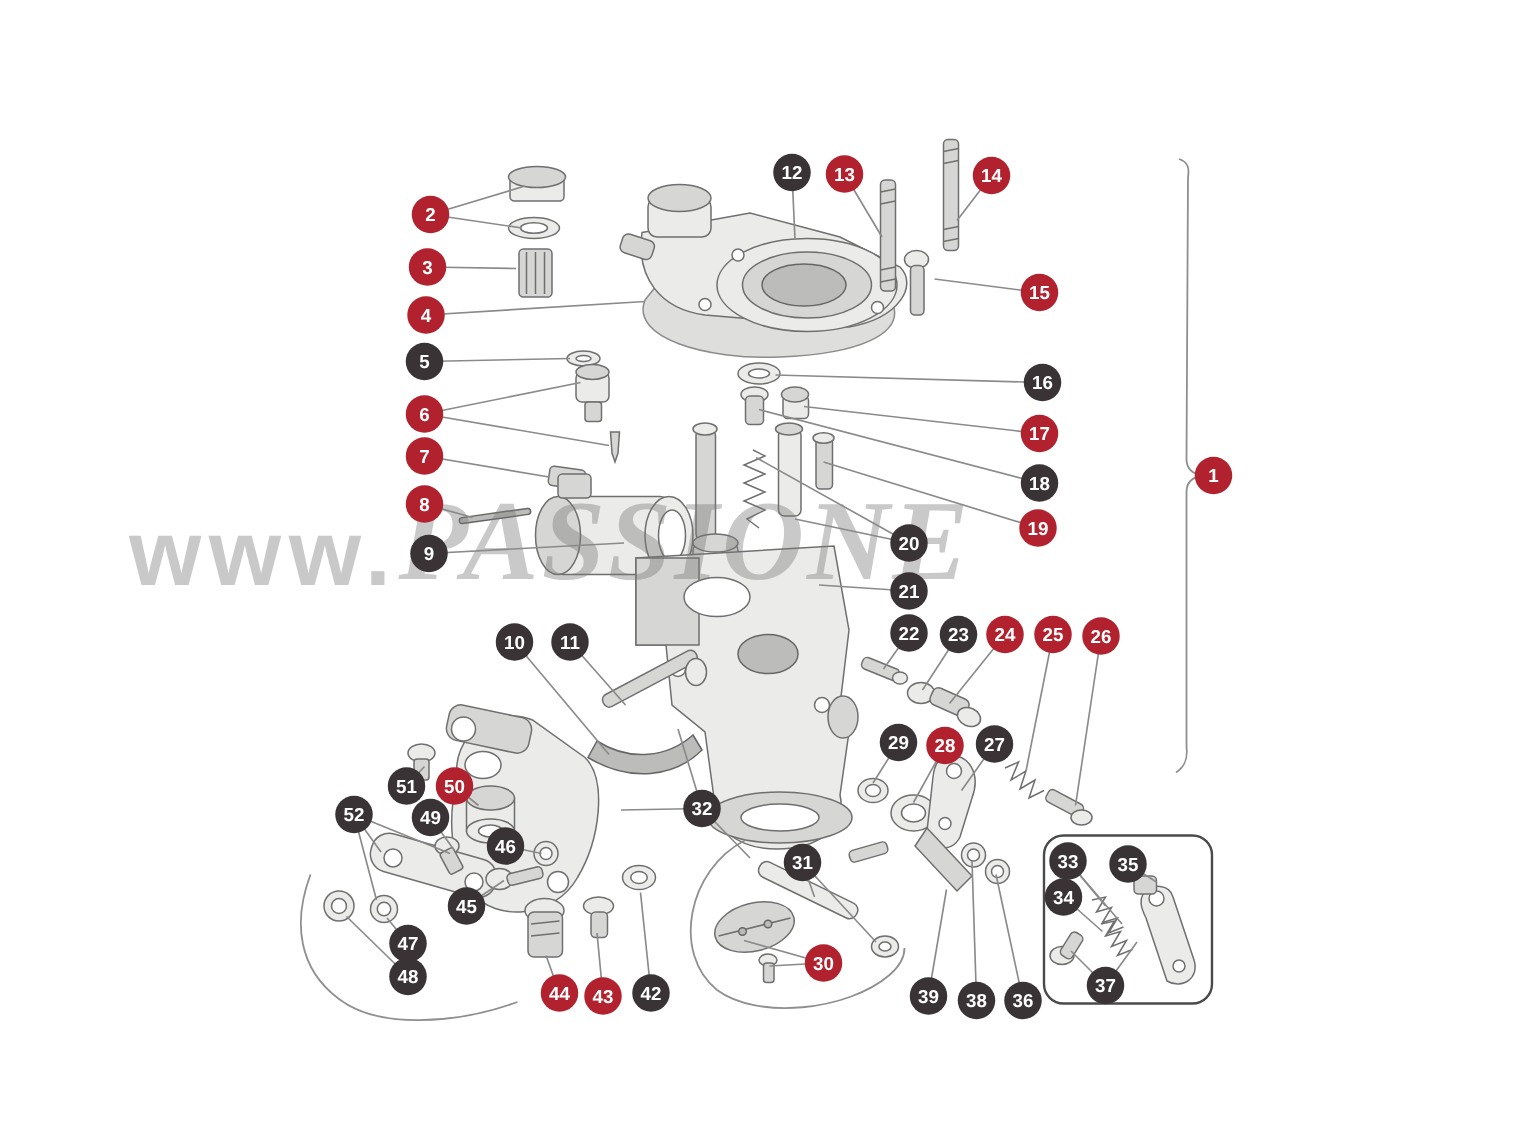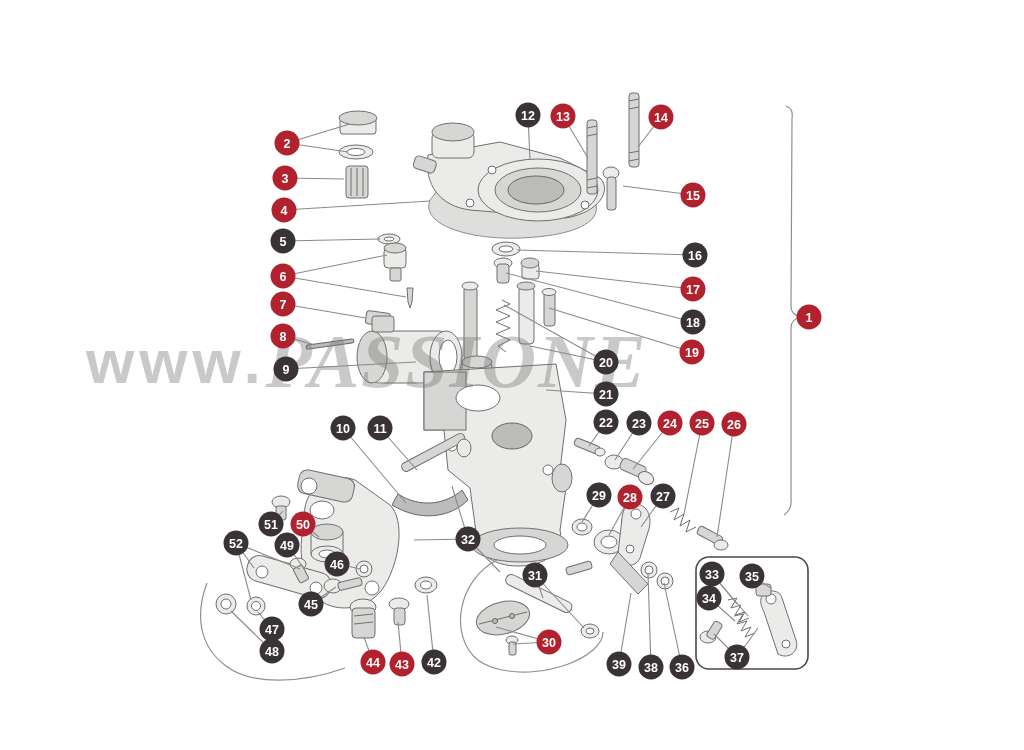--- a/index.html
+++ b/index.html
@@ -9,21 +9,21 @@
   
   .p  {fill:#ebebe9;stroke:#6f6f6f;stroke-width:1;}
   .pd {fill:#d6d6d4;stroke:#6f6f6f;stroke-width:1;}
   .pk {fill:#bcbcba;stroke:#666;stroke-width:1;}
   .pw {fill:#ffffff;stroke:#6f6f6f;stroke-width:1;}
   .ln {fill:none;stroke:#6f6f6f;stroke-width:1;}
   .thin{fill:none;stroke:#8f8f8f;stroke-width:1.2;}
   .box{fill:none;stroke:#4a4a4a;stroke-width:1.6;}
   
   .watermark{position:absolute;left:86px;top:318px;white-space:nowrap;
-             color:rgba(120,120,120,0.40);display:flex;align-items:center;
+             color:rgba(120,120,120,0.40);display:flex;align-items:flex-end;
              pointer-events:none;}
   .wm-www {font-family:"Liberation Sans",sans-serif;font-weight:bold;
            font-size:62px;letter-spacing:5px;}
   .wm-main{font-family:"Liberation Serif",serif;font-weight:bold;font-style:italic;
            font-size:76px;letter-spacing:2px;}
 </style>
 </head>
 <body>
 
 <div class="stage">

